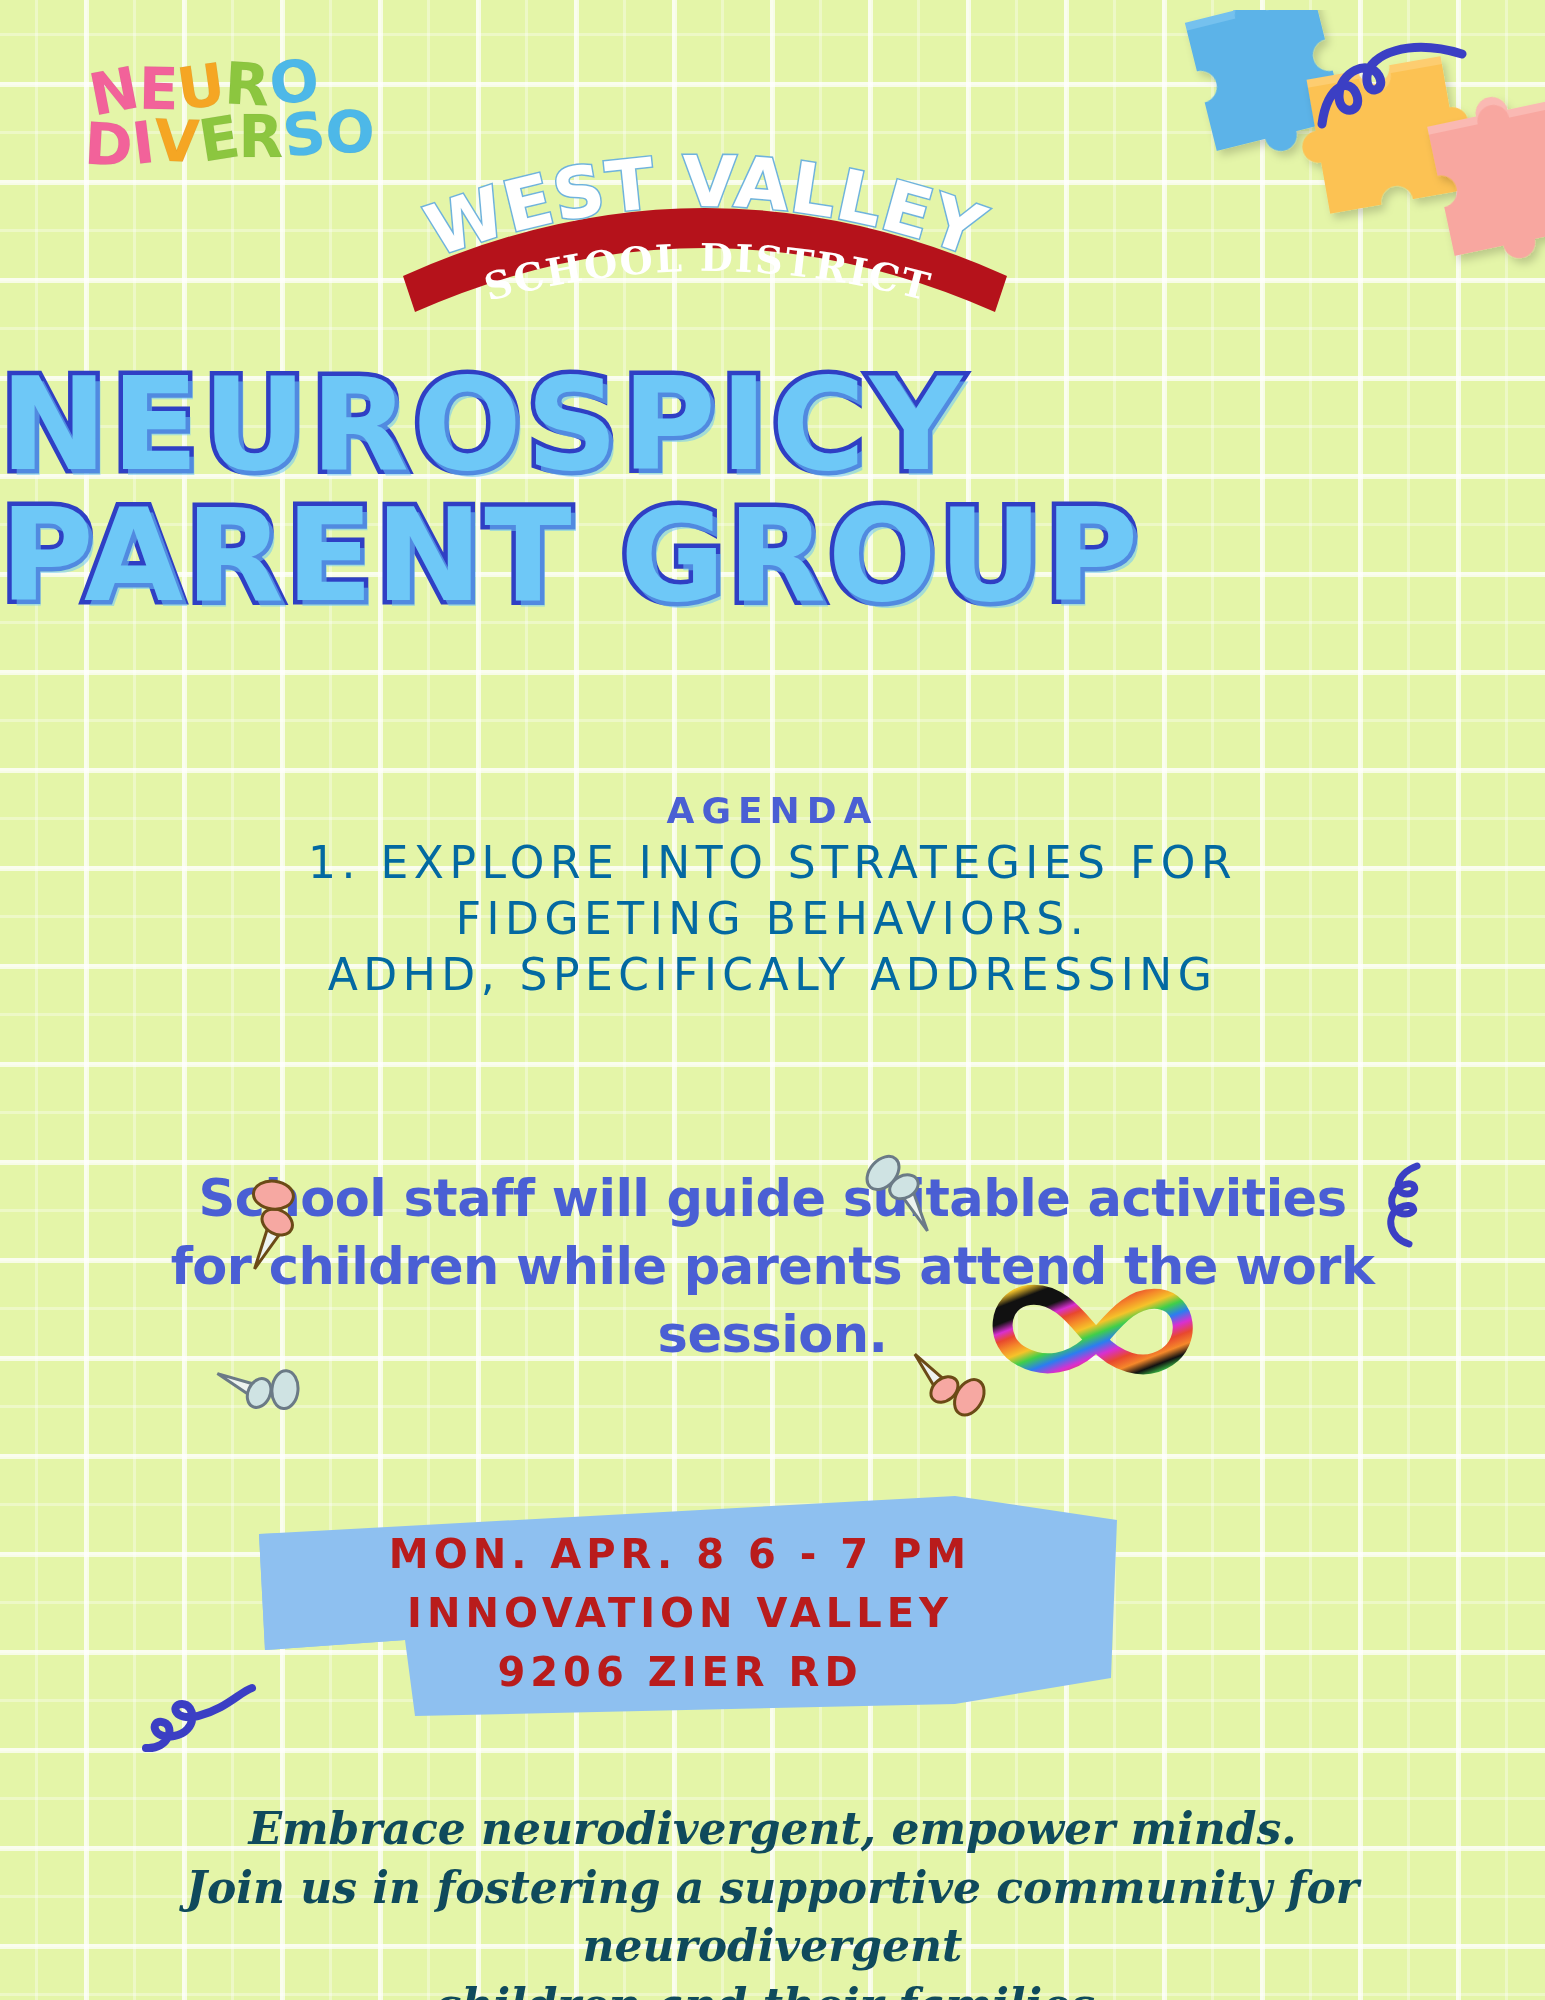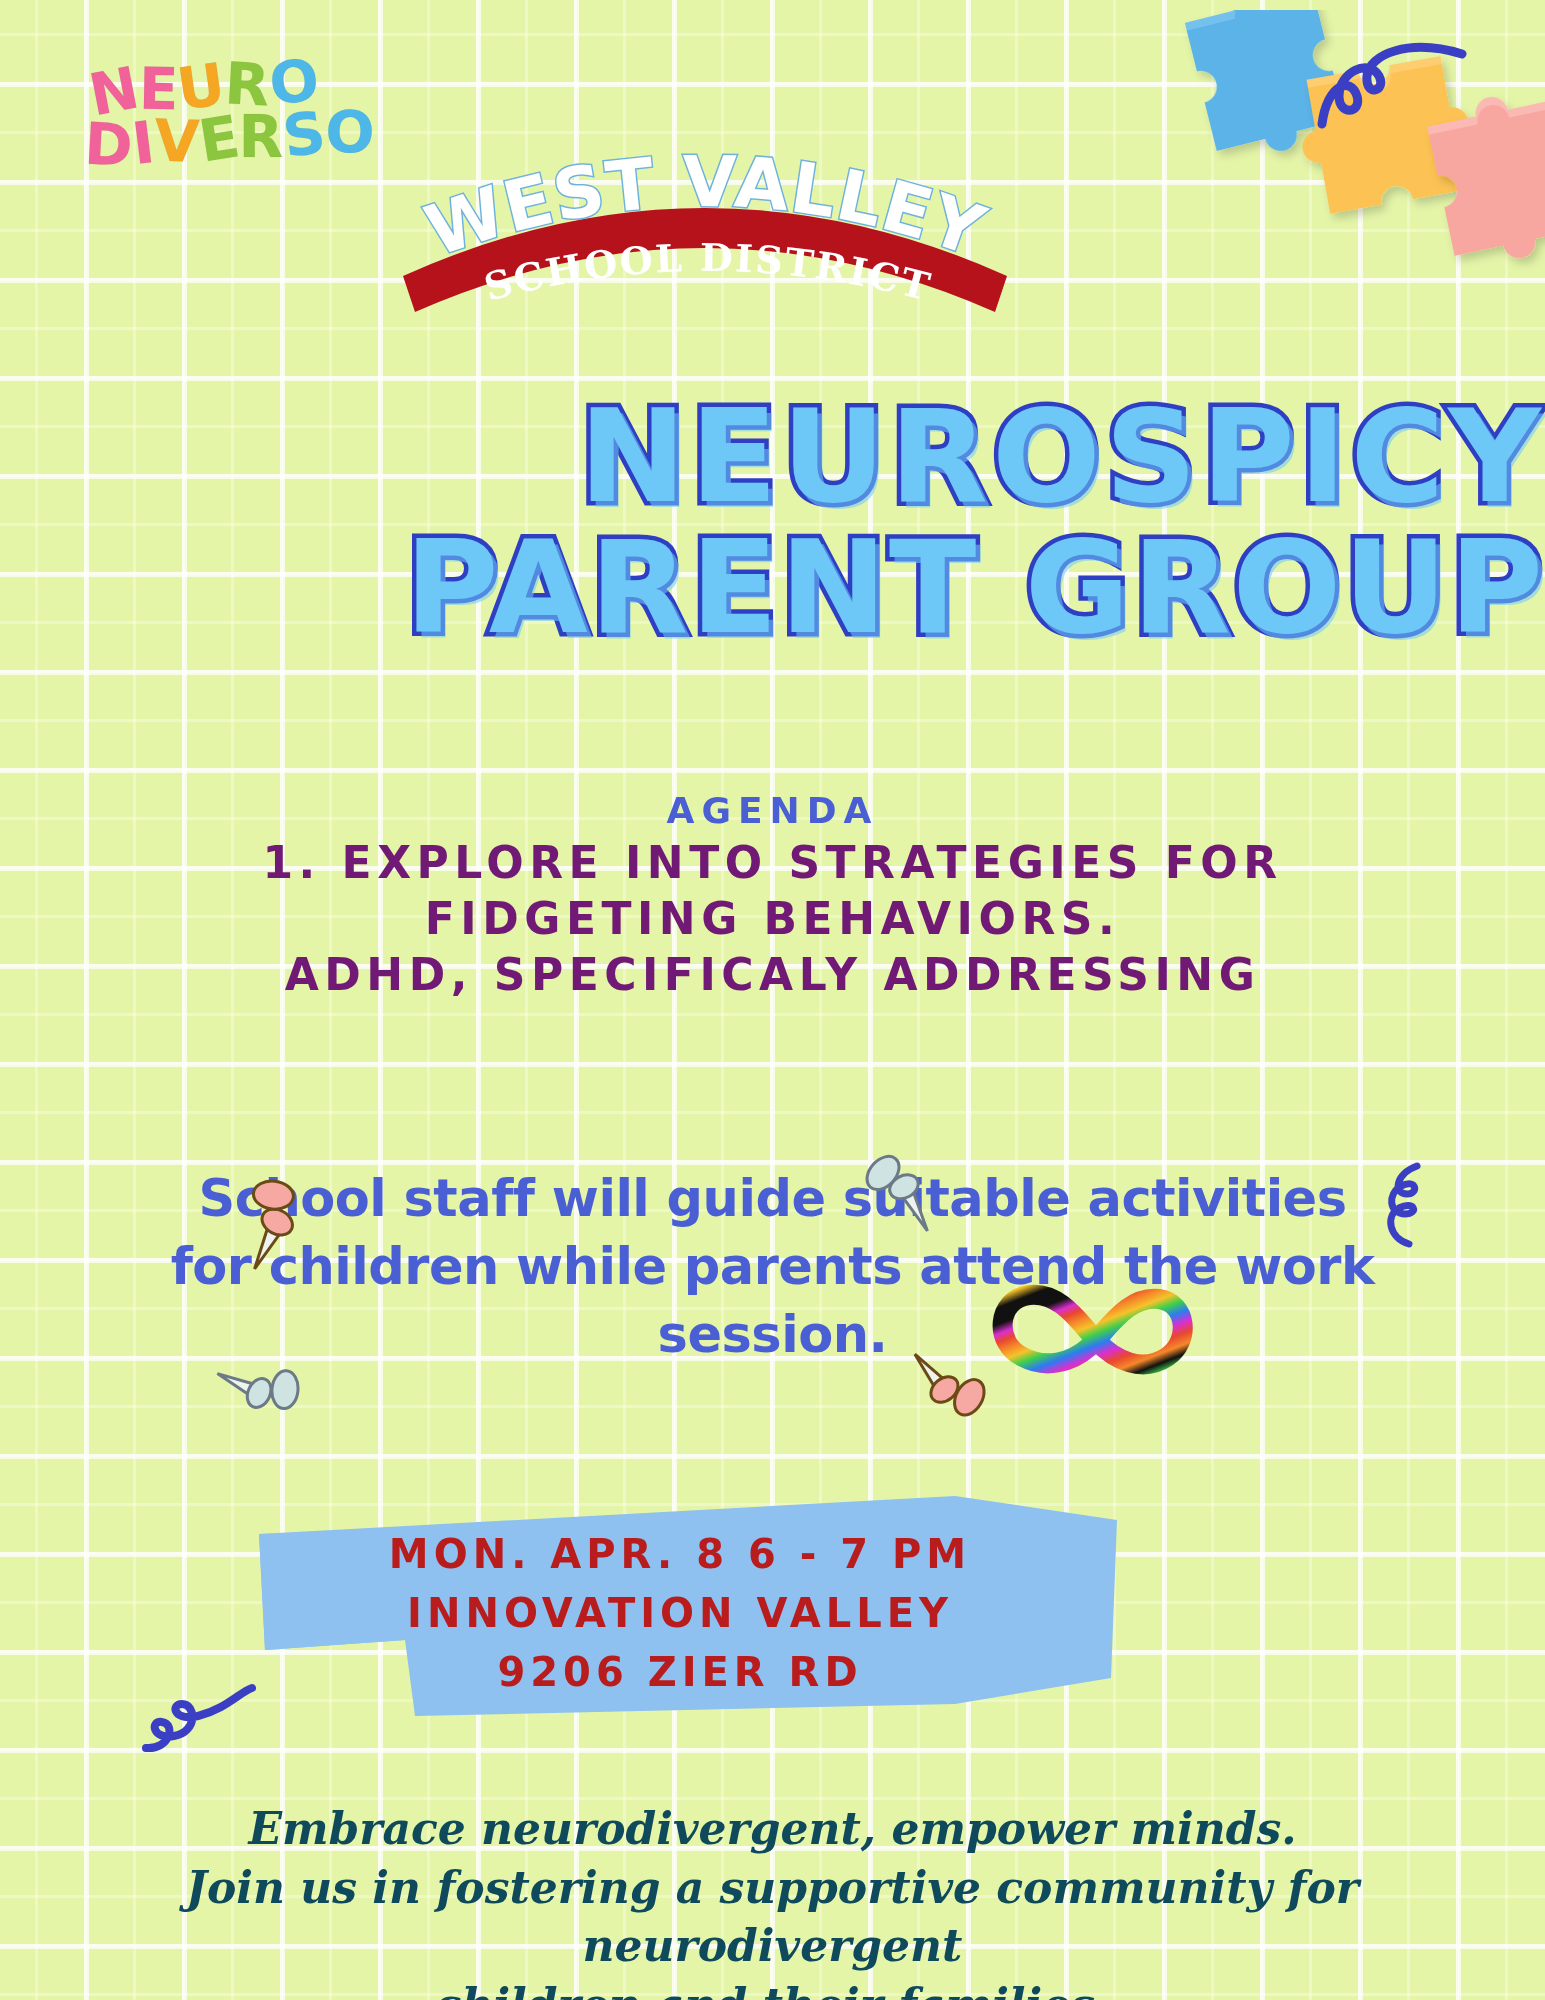--- a/index.html
+++ b/index.html
@@ -43,21 +43,21 @@
   #puzzles{right:-10px;top:10px;width:420px;height:270px;}
   #squiggle-top{right:78px;top:24px;width:150px;height:110px;}
   #squiggle-mid{right:100px;top:1160px;width:70px;height:90px;}
   #squiggle-bl{left:140px;top:1680px;width:120px;height:80px;}
 
   
   #logo{left:395px;top:148px;width:620px;height:185px;}
 
   
   #title{
-    position:absolute;left:0;right:0;top:392px;text-align:right;
+    position:absolute;left:0;right:0;top:360px;text-align:left;
   }
   #title .line{
     font-family:"DejaVu Sans",sans-serif;
     font-weight:bold;
     font-size:128px;
     letter-spacing:4px;
     line-height:1.02;
     color:#6ec8f7;
     -webkit-text-stroke:9px #2f3fc4;
     paint-order:stroke fill;
@@ -66,22 +66,22 @@
   #title .l2{font-size:128px;letter-spacing:2px;}
 
   
   #agenda{position:absolute;left:40px;right:40px;top:790px;text-align:center;}
   .ag-head{
     font-family:"DejaVu Sans",sans-serif;font-weight:bold;
     font-size:36px;letter-spacing:7px;color:#4a5fd4;
     margin-bottom:4px;
   }
   .ag-item{
-    font-family:"DejaVu Sans",sans-serif;font-weight:bold;
-    font-size:44px;letter-spacing:5.5px;color:#701a75;
+    font-family:"DejaVu Sans",sans-serif;font-weight:normal;
+    font-size:44px;letter-spacing:5.5px;color:#0369a1;
     line-height:1.27;white-space:nowrap;
   }
 
   
   #para{
     position:absolute;left:100px;right:100px;top:1165px;text-align:center;
     font-family:"DejaVu Sans",sans-serif;font-weight:bold;
     font-size:51px;line-height:1.33;color:#4a5fd4;letter-spacing:-.5px;
   }
 

